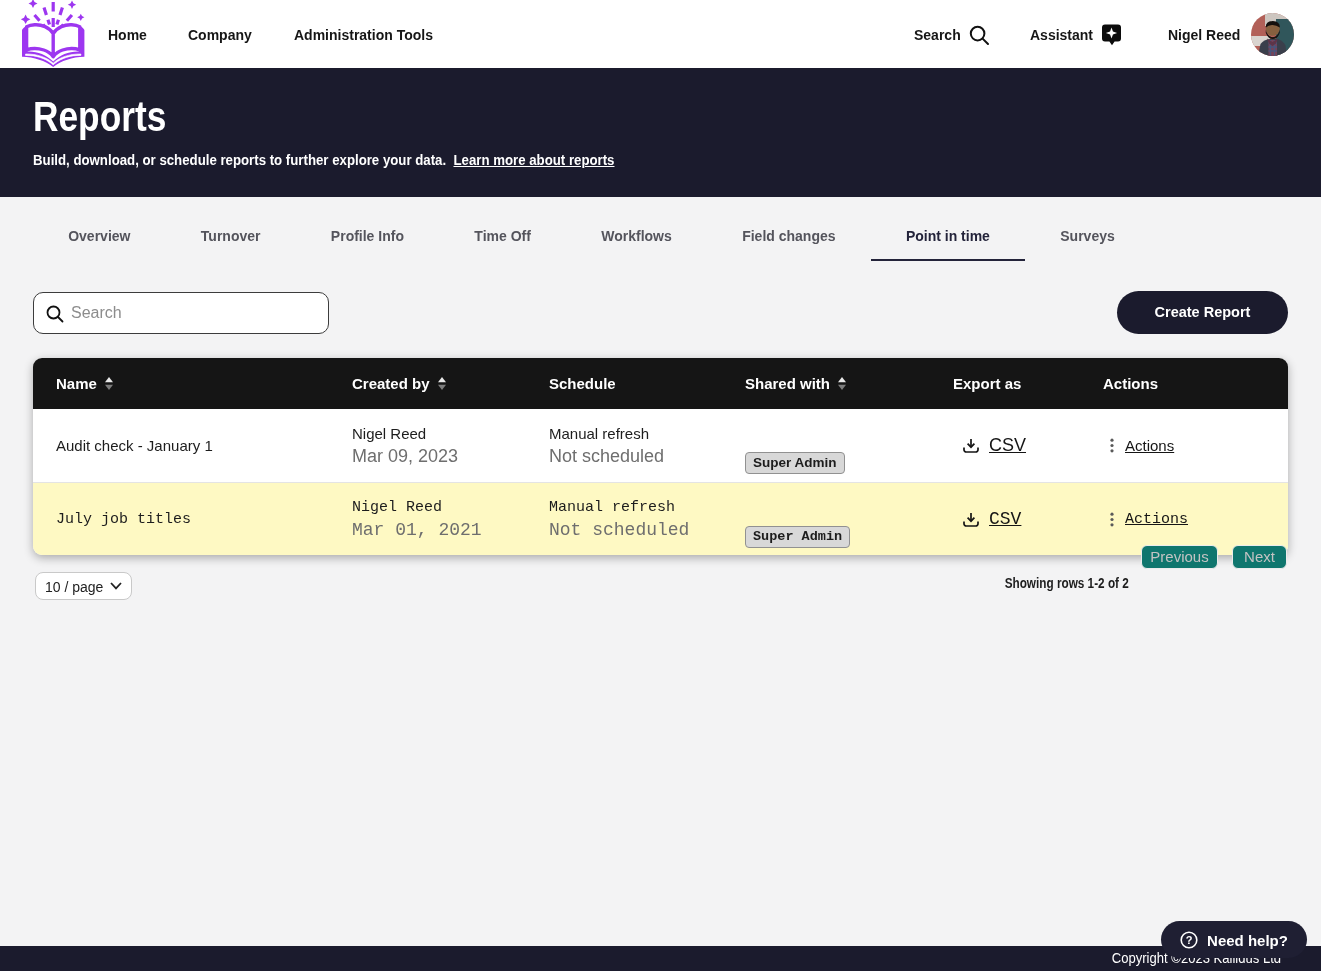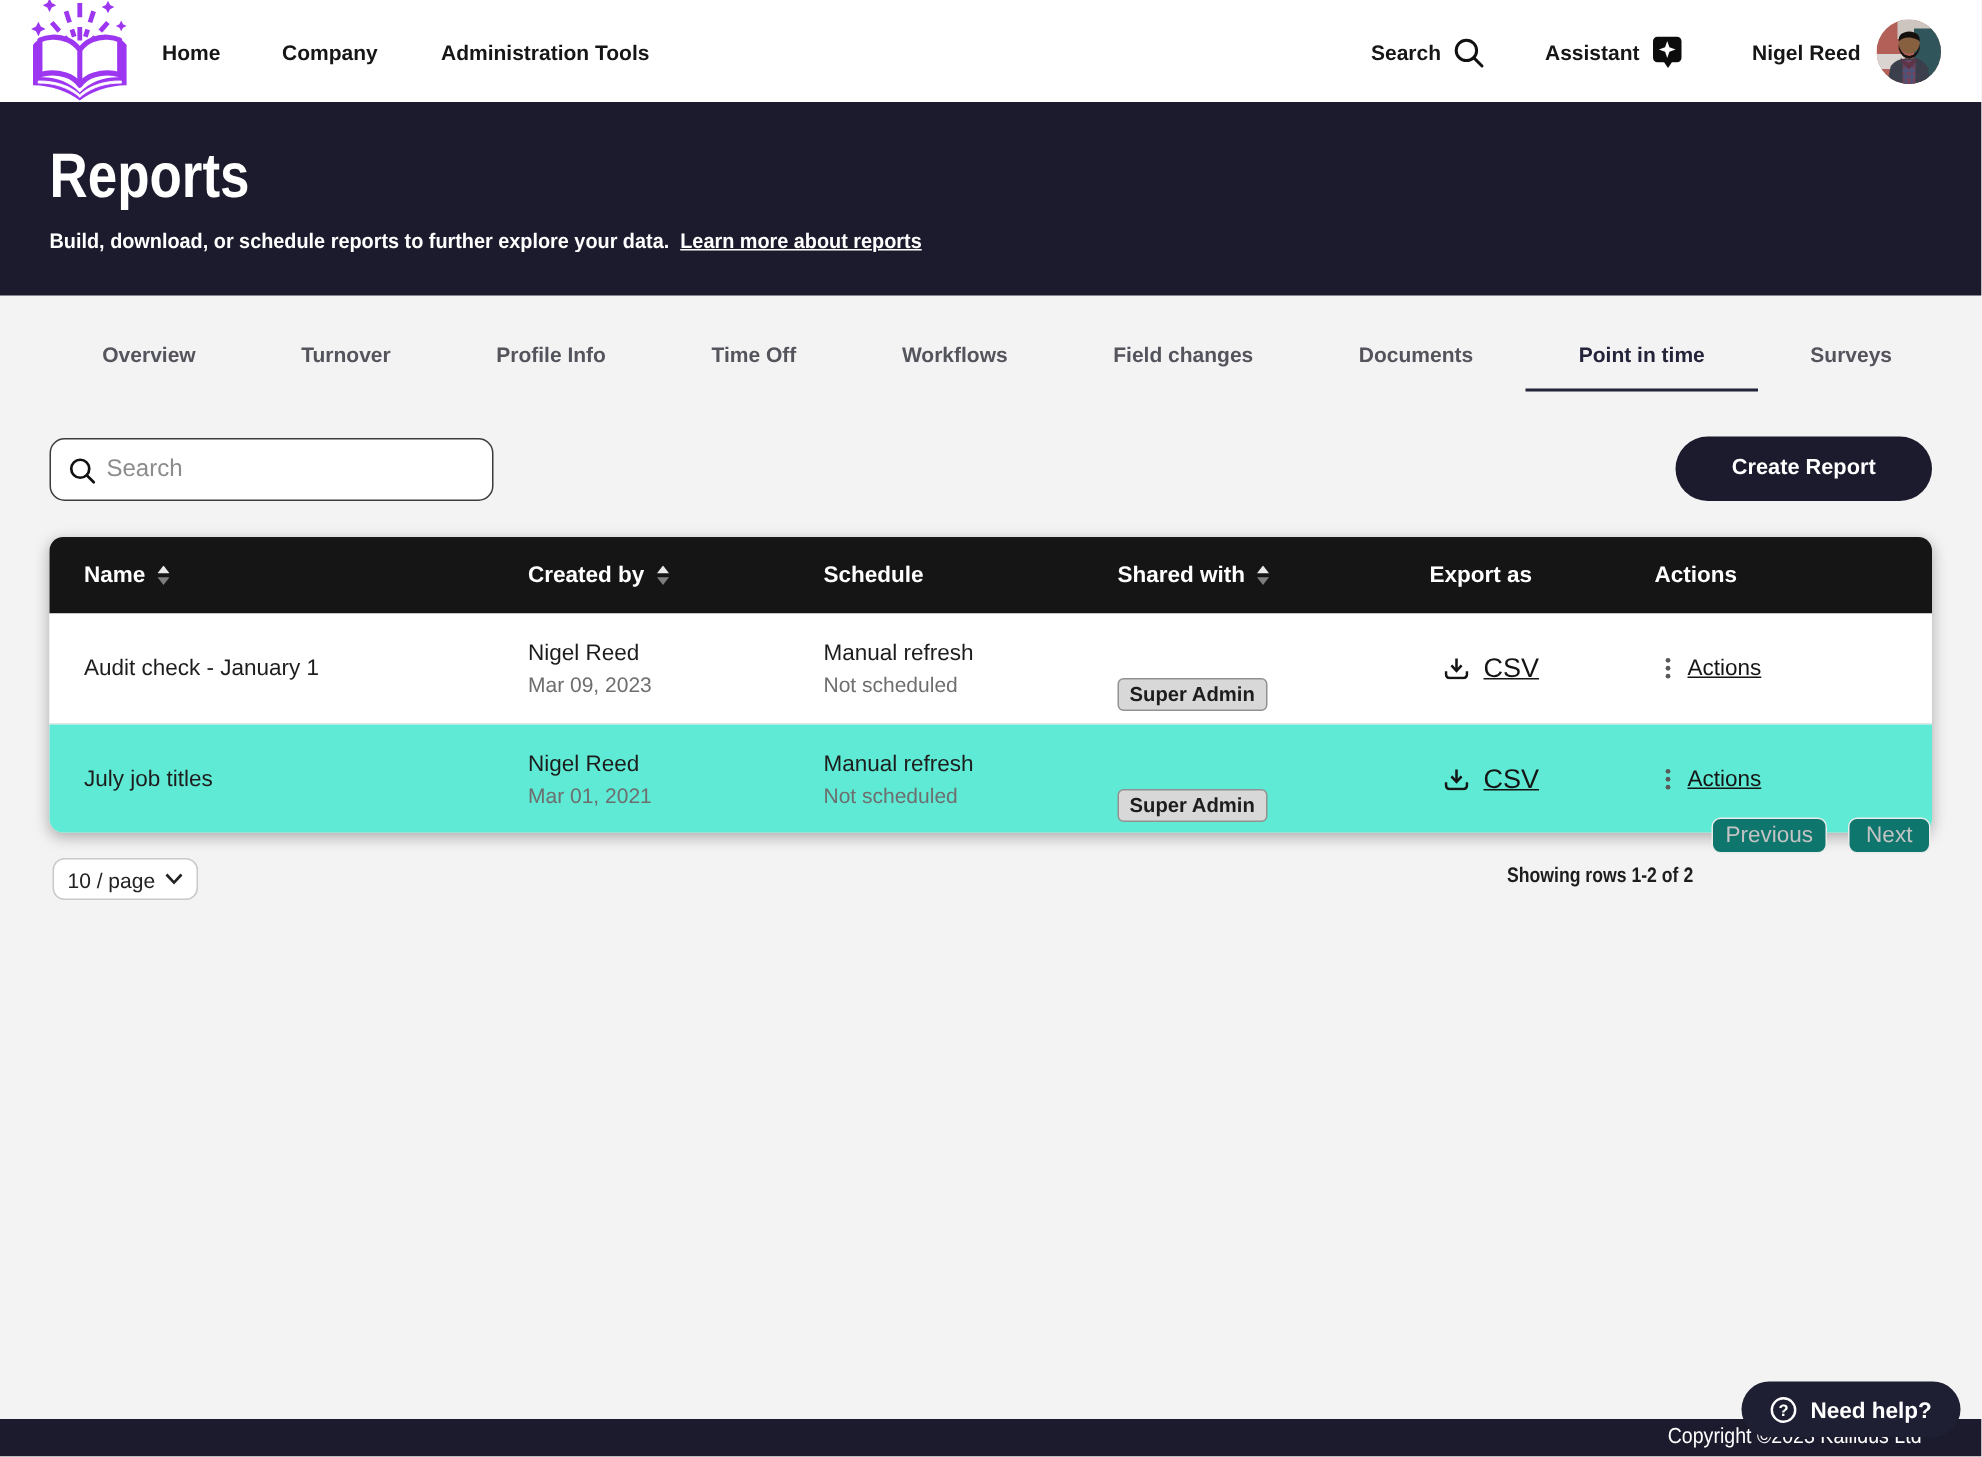--- a/index.html
+++ b/index.html
@@ -26,30 +26,30 @@
   .searchbox { position:absolute; top:292px; left:33px; width:296px; height:42px; background:#fff; border:1.4px solid #3c3c3c; border-radius:10px; }
   .searchbox .ph { position:absolute; left:37px; top:11px; font-size:16px; color:#8c8c8c; }
   .searchbox svg { position:absolute; left:12px; top:12px; }
   .create-btn { position:absolute; top:291px; left:1117px; width:171px; height:43px; background:#1b1b2d; border-radius:22px; color:#fff; font-size:14.5px; font-weight:700; text-align:center; line-height:43px; }
 
   
   .tablewrap { position:absolute; top:358px; left:33px; width:1255px; border-radius:9px; background:#fff; box-shadow:0 3px 10px rgba(0,0,0,0.3); }
   .thead { height:51px; background:#151515; border-radius:9px 9px 0 0; color:#fff; display:flex; align-items:center; }
   .trow { display:flex; align-items:center; }
   .row1 { height:74px; background:#fff; border-bottom:1px solid #e4e4e4; }
-  .row2 { height:72px; background:#5eead4; border-radius:0 0 9px 9px; }
+  .row2 { height:72px; background:#fef9c3; border-radius:0 0 9px 9px;font-family:Liberation Mono, monospace; }
   .c1 { width:296px; padding-left:23px; }
   .c2 { width:197px; padding-left:23px; }
   .c3 { width:196px; padding-left:23px; }
   .c4 { width:208px; padding-left:23px; }
   .c5 { width:150px; padding-left:23px; }
   .c6 { width:208px; padding-left:23px; }
   .th { font-size:15px; font-weight:700; display:flex; align-items:center; gap:8px; }
   .cellmain { font-size:15px; color:#1d1d1d; }
-  .cellsub { font-size:14px; color:#6e6e6e; margin-top:4px; }
+  .cellsub { font-size:18px; color:#6e6e6e; margin-top:4px; }
   .badge { display:inline-block; background:#d8d8d8; border:1px solid #919191; border-radius:4px; padding:2px 7px 3px; font-size:13.5px; font-weight:700; color:#1d1d1d; position:relative; top:1px;margin-top:33px; }
   .csvlink { display:flex; align-items:center; gap:10px; padding-left:10px; }
   .csvlink span { font-size:18px; color:#151515; text-decoration:underline; }
   .actlink { display:flex; align-items:center; gap:11px; padding-left:7px; }
   .actlink span { font-size:15px; color:#151515; text-decoration:underline; }
 
   
   .pagesel { position:absolute; top:572px; left:35px; width:97px; height:28px; background:#fff; border:1px solid #c9c9c9; border-radius:8px; font-size:14px; color:#222; }
   .pagesel .lbl { position:absolute; left:9px; top:6px; }
   .pagesel svg { position:absolute; right:9px; top:9px; }
@@ -127,21 +127,20 @@
   <p>Build, download, or schedule reports to further explore your data.&nbsp; <a>Learn more about reports</a></p>
 </div>
 
 <div class="tabs">
   <div class="tab">Overview</div>
   <div class="tab">Turnover</div>
   <div class="tab">Profile Info</div>
   <div class="tab">Time Off</div>
   <div class="tab">Workflows</div>
   <div class="tab">Field changes</div>
-  <div class="tab">Documents</div>
   <div class="tab active">Point in time</div>
   <div class="tab">Surveys</div>
 </div>
 
 <div class="searchbox">
   <svg width="18" height="18" viewBox="0 0 18 18" fill="none" stroke="#111" stroke-width="1.8">
       <circle cx="7.5" cy="7.5" r="6"></circle>
       <path d="M12 12 L 16.5 16.5" stroke-linecap="round"></path>
     </svg>
   <span class="ph">Search</span>

